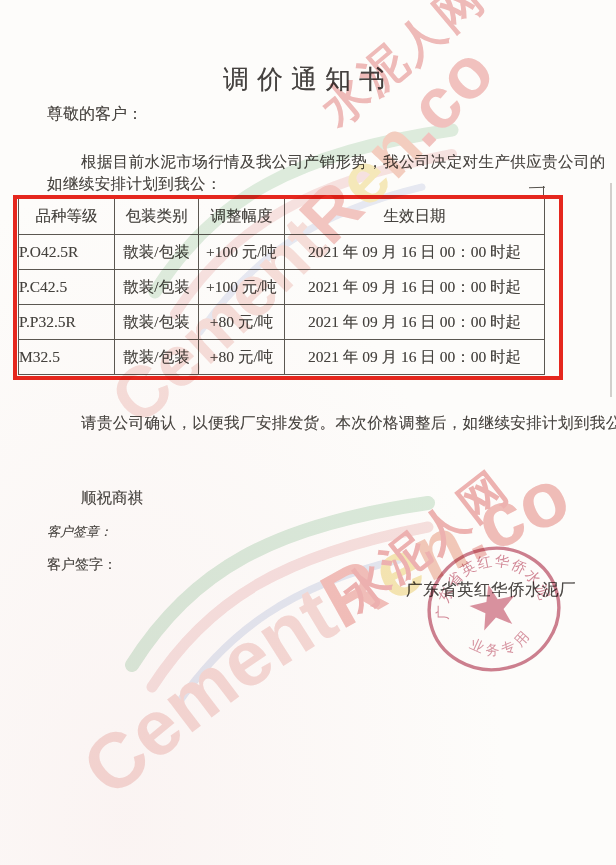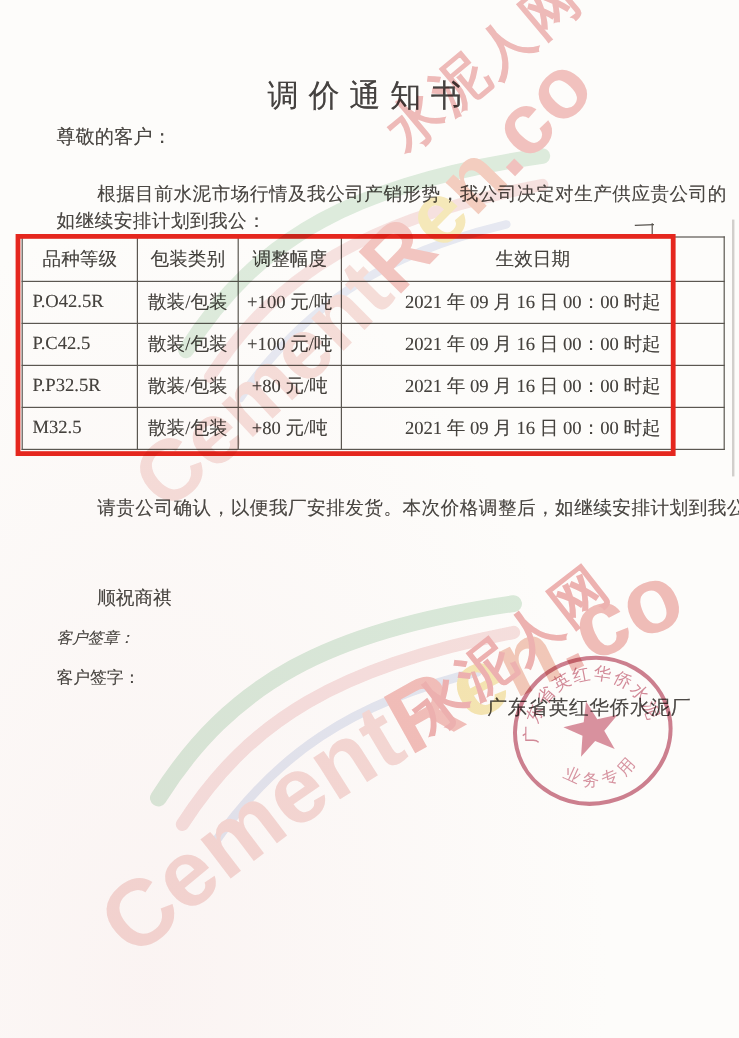--- a/index.html
+++ b/index.html
@@ -22,29 +22,29 @@
   .confirm1{left:81px;top:413px;font-size:15.5px;letter-spacing:.4px;}
   .confirm2{left:47px;top:448px;font-size:15.5px;letter-spacing:.4px;}
   .closing{left:81px;top:488px;font-size:15.5px;}
   .seal-label{left:47px;top:523px;font-size:13px;font-style:italic;}
   .sign-label{left:47px;top:556px;font-size:14px;}
   .company-line{left:406px;top:579px;font-size:16.5px;letter-spacing:.5px;color:#4c4946;}
   .date-line{left:427px;top:614px;font-size:16.5px;letter-spacing:1.5px;color:#4c4946;}
 
   
   .table-wrap{position:absolute;left:18px;top:197px;width:527px;}
-  table.price{border-collapse:collapse;width:586px;table-layout:fixed;}
+  table.price{border-collapse:collapse;width:527px;table-layout:fixed;}
   table.price th,table.price td{
     border:1.2px solid #5b5751;font-weight:normal;
     font-size:15.5px;color:#45423e;text-shadow:0 0 .5px rgba(70,65,60,.4);
     padding:0;overflow:hidden;white-space:nowrap;
   }
   table.price th{height:36px;text-align:center;}
   table.price td{height:34px;text-align:center;}
-  table.price td.c1{text-align:left;padding-left:8px;}
+  table.price td.c1{text-align:left;}
   .red-frame{
     position:absolute;left:13px;top:195px;width:542px;height:177px;
     border:4px solid #e5271e;z-index:3;pointer-events:none;
   }
   .corner-v{position:absolute;left:543px;top:186px;width:1.4px;height:12px;background:#57534e;z-index:2;}
   .corner-h{position:absolute;left:529px;top:187px;width:16px;height:1.4px;background:#57534e;transform:rotate(-2deg);z-index:2;}
   .edge-line{position:absolute;left:610px;top:183px;width:2px;height:214px;background:#c7c3c0;opacity:.8;z-index:2;}
 
   .stamp-svg{position:absolute;left:402px;top:525px;z-index:4;mix-blend-mode:multiply;opacity:.9;}
   .wm-layer{position:absolute;left:0;top:0;z-index:5;mix-blend-mode:multiply;opacity:.8;pointer-events:none;}

